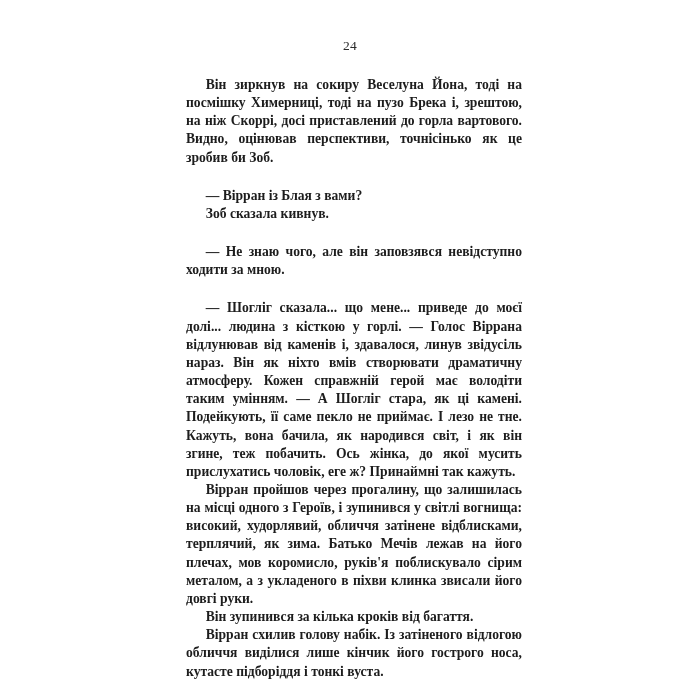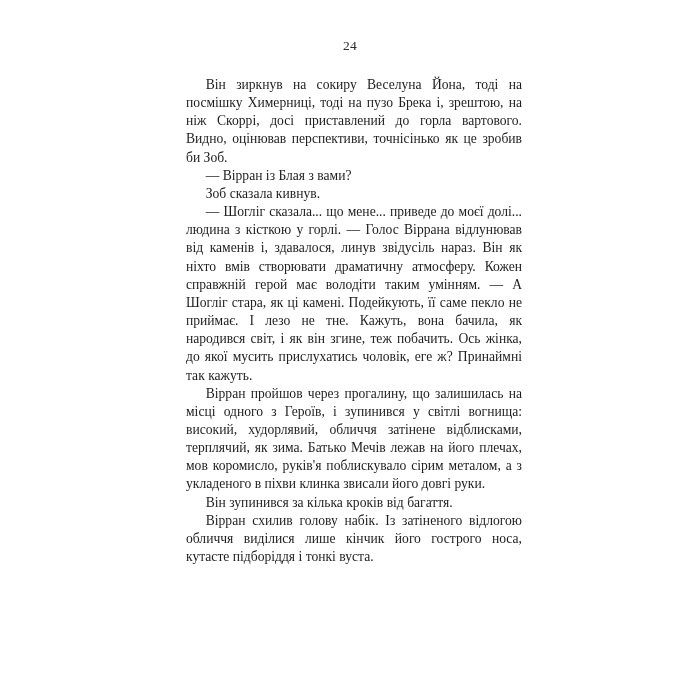--- a/index.html
+++ b/index.html
@@ -38,35 +38,38 @@
     font-size: 13.6px;
     line-height: 18.15px;
     text-align: justify;
     text-justify: inter-word;
     color: #1d1d1d;
     hyphens: manual;
   }
   p {
     margin: 0;
     text-indent: 1.45em;
+    font-weight: bold;
   }
   p.dialogue {
     text-indent: 1.45em;
+    margin-top: 20px;
   }
 </style>
 </head>
 <body>
 
 <div class="page">
 
   <div class="page-number">24</div>
 
   <div class="text-block">
     <p>Він зиркнув на сокиру Веселуна Йона, тоді на посмішку Химерниці, тоді на пузо Брека і, зрештою, на ніж Скоррі, досі приставлений до горла вартового. Видно, оцінював перспективи, точнісінько як це зробив би Зоб.</p>
     <p class="dialogue">— Вірран із Блая з вами?</p>
     <p>Зоб сказала кивнув.</p>
+    <p class="dialogue">— Не знаю чого, але він заповзявся невідступно ходити за мною.</p>
     <p class="dialogue">— Шогліг сказала... що мене... приведе до моєї долі... людина з кісткою у горлі. — Голос Віррана відлунював від каменів і, здавалося, линув звідусіль нараз. Він як ніхто вмів створювати драматичну атмосферу. Кожен справжній герой має володіти таким умінням. — А Шогліг стара, як ці камені. Подейкують, її саме пекло не приймає. І лезо не тне. Кажуть, вона бачила, як народився світ, і як він згине, теж побачить. Ось жінка, до якої мусить прислухатись чоловік, еге ж? Принаймні так кажуть.</p>
     <p>Вірран пройшов через прогалину, що залишилась на місці одного з Героїв, і зупинився у світлі вогнища: високий, худорлявий, обличчя затінене відблисками, терплячий, як зима. Батько Мечів лежав на його плечах, мов коромисло, руків'я поблискувало сірим металом, а з укладеного в піхви клинка звисали його довгі руки.</p>
     <p>Він зупинився за кілька кроків від багаття.</p>
     <p>Вірран схилив голову набік. Із затіненого відлогою обличчя виділися лише кінчик його гострого носа, кутасте підборіддя і тонкі вуста.</p>
   </div>
 
 </div>
 
 </body></html>

